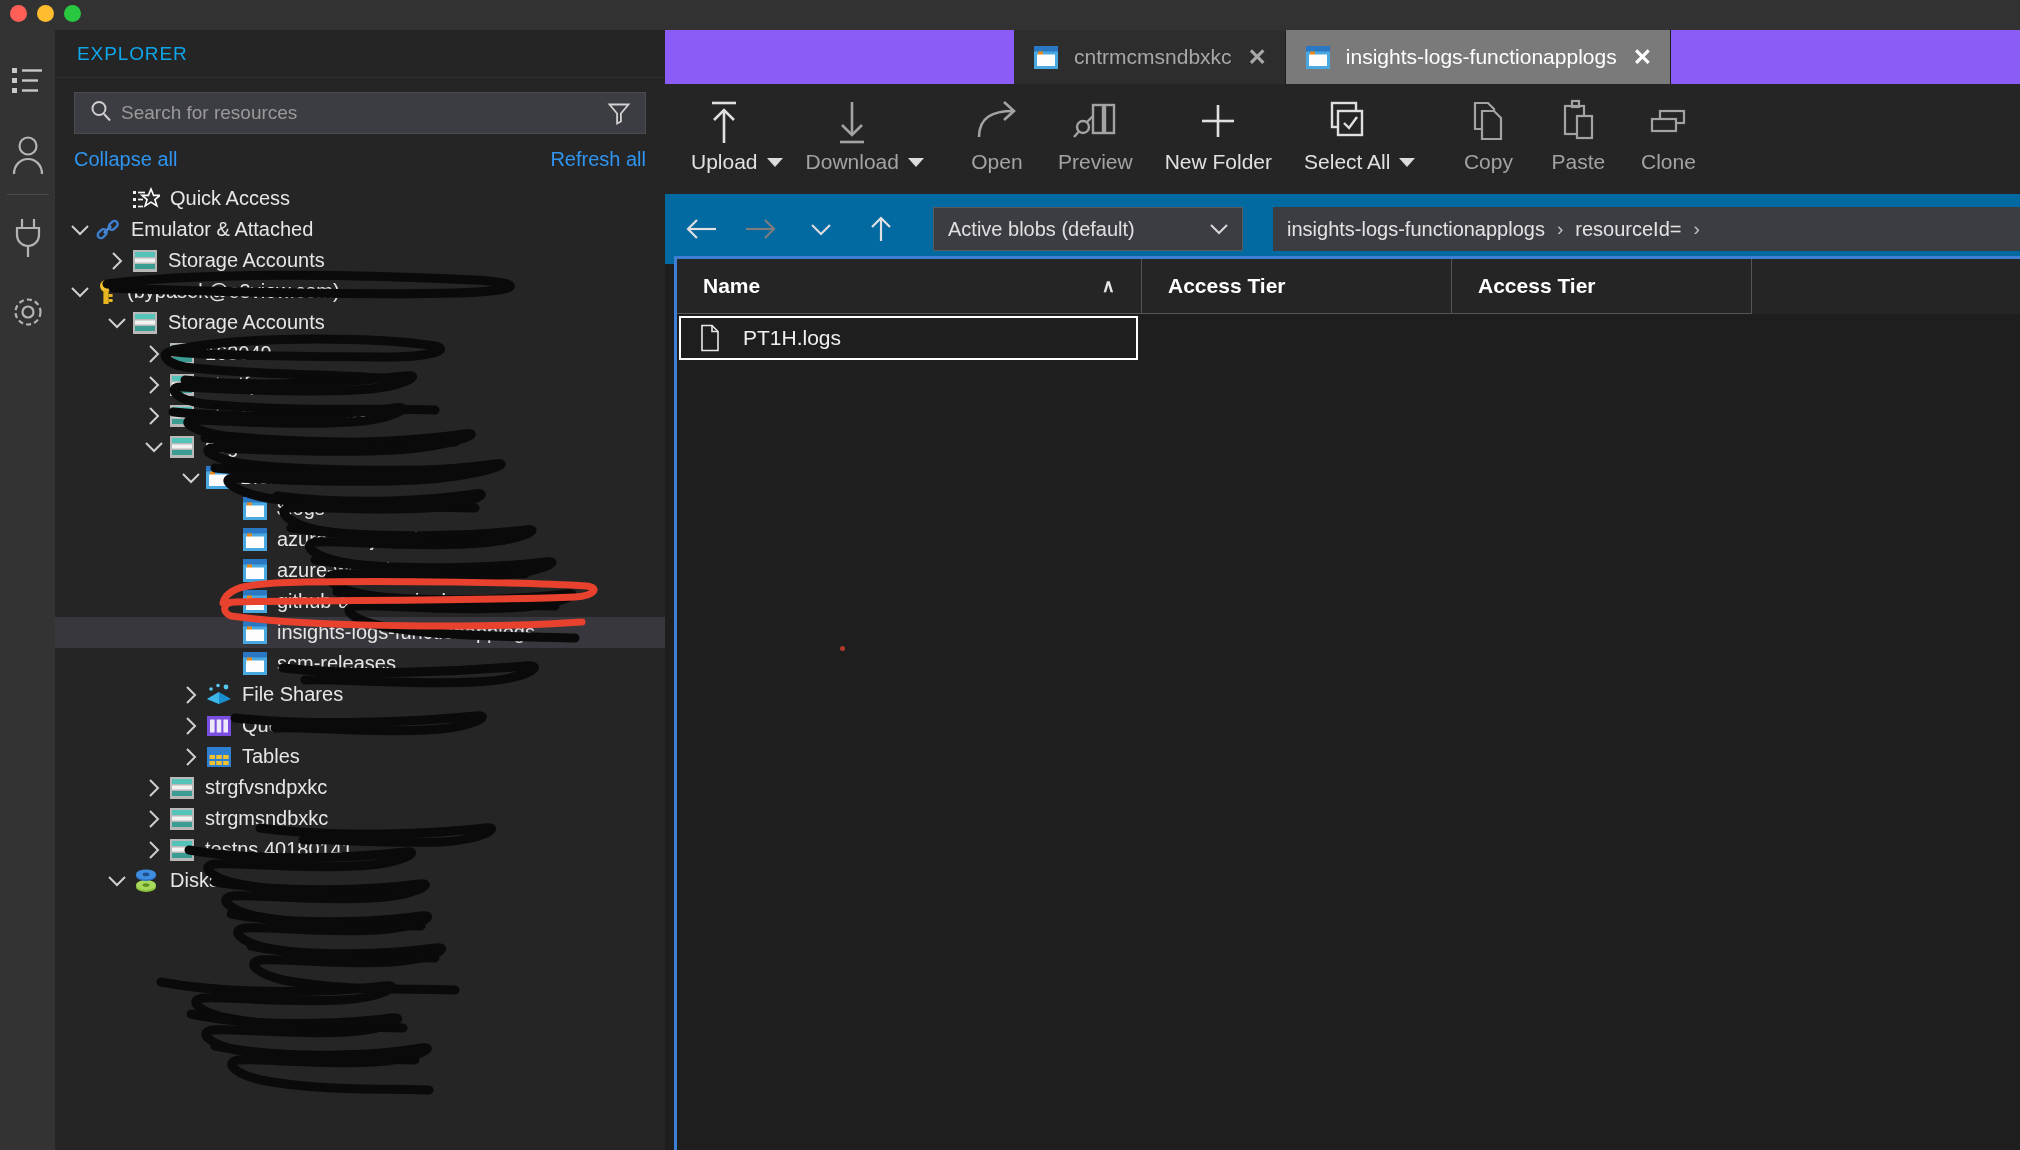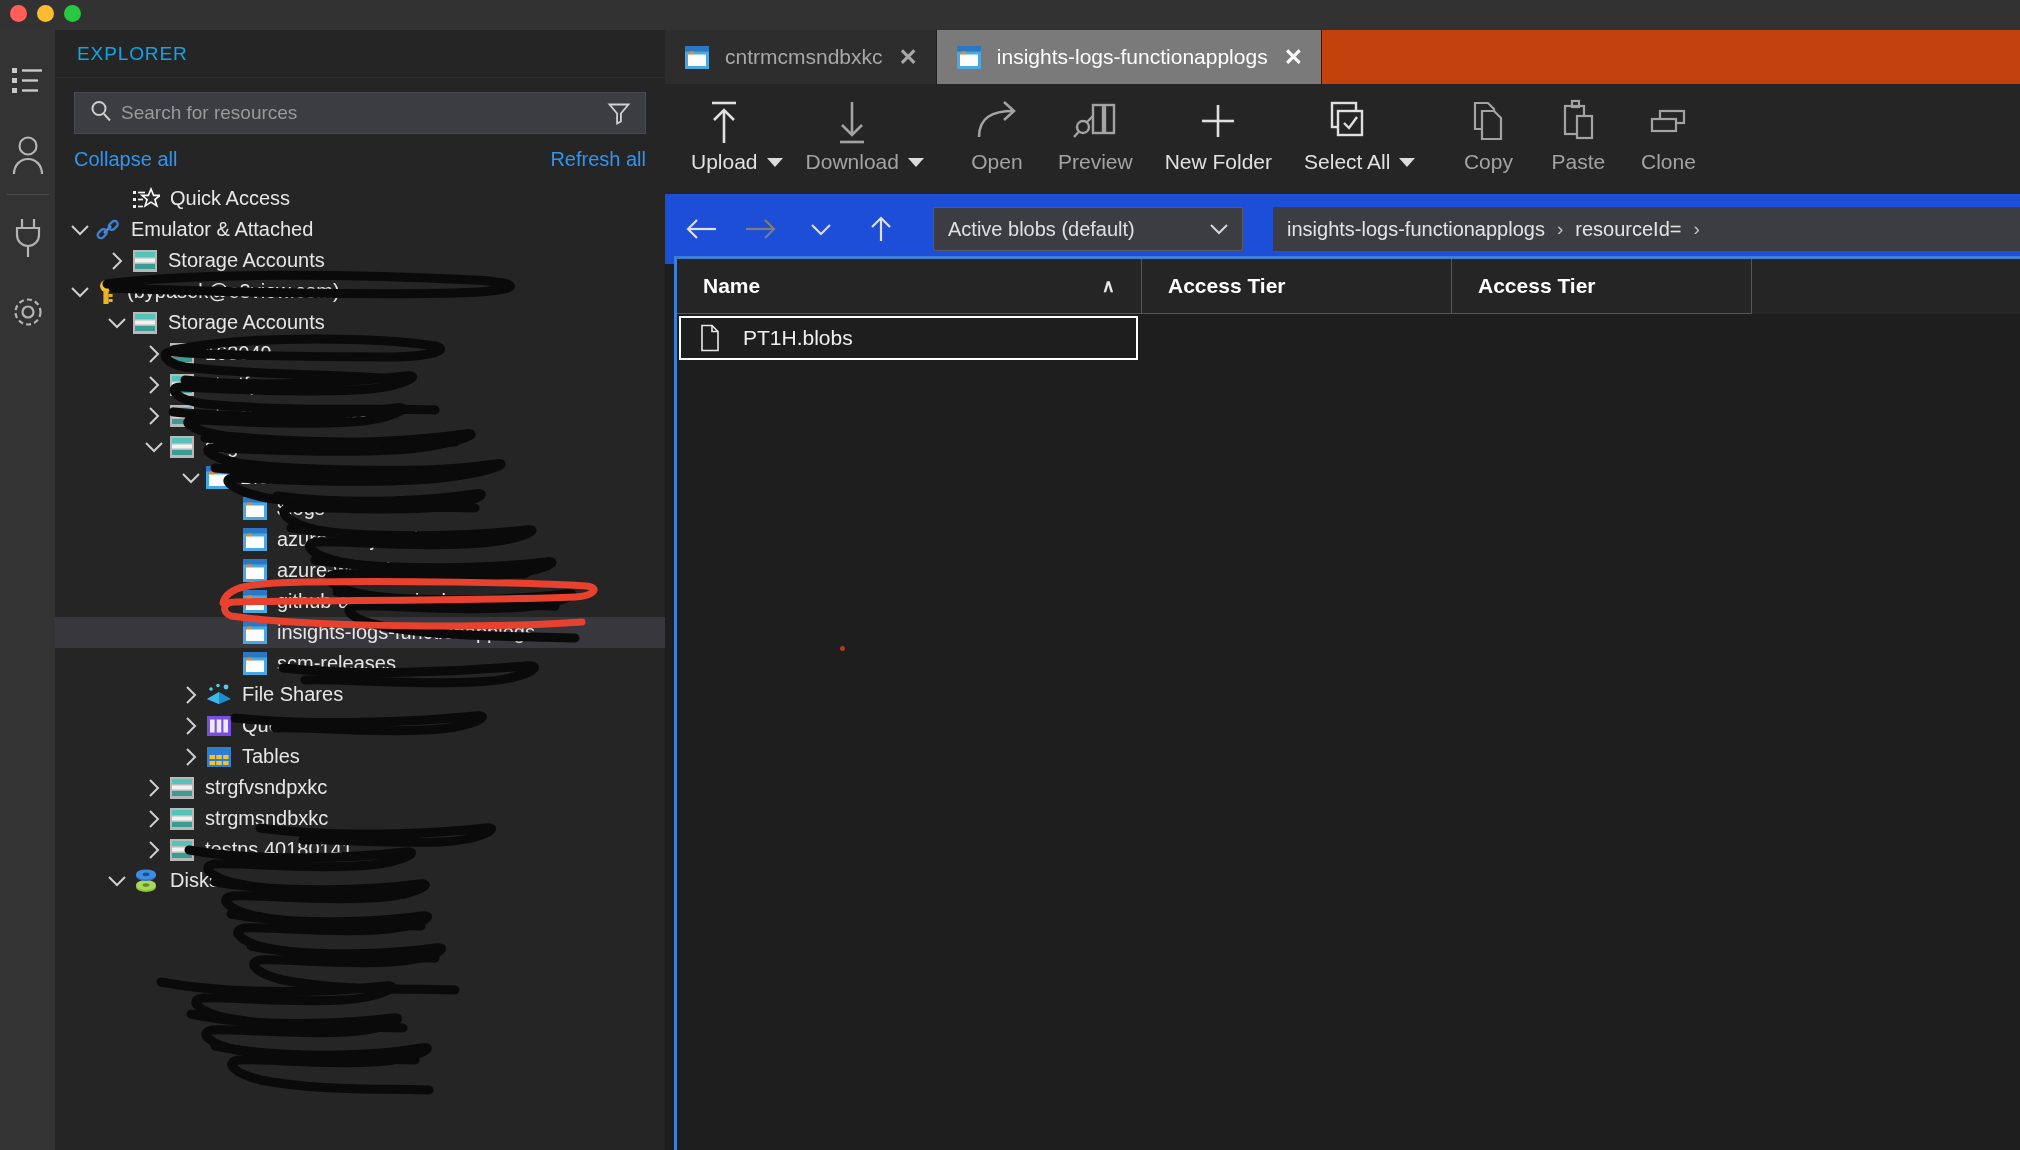--- a/index.html
+++ b/index.html
@@ -80,21 +80,21 @@
   .label { font-size:20px; }
 
   
   .scribble { position:absolute; pointer-events:none; }
 
   
   .redcircle { position:absolute; pointer-events:none; }
 
   
   .editor { position:absolute; left:665px; top:30px; width:1355px; height:1120px; background:#1e1e1e; }
-  .tabbar { height:54px; display:flex; background:#c2410c; }
+  .tabbar { height:54px; display:flex; background:#8b5cf6;justify-content:center; }
   .tab {
     display:flex; align-items:center; height:54px; padding:0 18px 0 20px;
     background:#2d2d2d; color:#a8a8a8; font-size:21px; gap:16px;
     border-right:1px solid #1e1e1e;
   }
   .tab.active { background:#7a7a7a; color:#ffffff; }
   .tab .tabicon { display:flex; }
   .tab .close { font-size:23px; font-weight:bold; line-height:1; }
 
   
@@ -107,21 +107,21 @@
     display:flex; flex-direction:column; align-items:center; justify-content:flex-start;
     padding:12px 16px 0 16px; color:#e0e0e0; min-width:90px; position:relative;
   }
   .tb-btn .tbi { height:52px; display:flex; align-items:center; justify-content:center; }
   .tb-btn .tbl { font-size:21px; margin-top:2px; white-space:nowrap; }
   .tb-btn.dim { color:#a3a3a3; }
   .tb-caret { display:flex; align-items:center; padding-top:46px; margin-left:-8px; margin-right:6px; color:#dcdcdc; }
   .tb-sep { width:1px; background:#454545; margin:14px 10px 18px 10px; }
 
   
-  .navbar { height:70px; display:flex; align-items:center; padding-left:14px; gap:16px; background:#1d4ed8; }
+  .navbar { height:70px; display:flex; align-items:center; padding-left:14px; gap:16px; background:#0369a1; }
   .nav-btn { width:44px; height:44px; display:flex; align-items:center; justify-content:center; color:#d8d8d8; }
   .nav-btn.dim { color:#7d7d7d; }
   .blob-select {
     margin-left:14px; height:44px; width:310px; background:#3c3c43;
     border:1px solid #5a5a62; color:#e0e0e0; font-size:20px;
     display:flex; align-items:center; justify-content:space-between; padding:0 12px 0 14px;
   }
   .breadcrumb {
     margin-left:14px; height:44px; flex:1; background:#3c3c43;
     display:flex; align-items:center; gap:12px; padding:0 14px;
@@ -862,18 +862,18 @@
         </div>
       <div class="gridbody" id="gridbody">
         <div class="reddot"></div>
       <div class="grow" style="top: 2px; width: 459px;">
             <span class="ico">
               <svg width="22" height="28" viewBox="0 0 22 28" fill="none" stroke="#e8e8e8" stroke-width="1.6">
         <path d="M3 1.5h10l6 6v19H3z"></path>
                 <polyline points="13,1.5 13,7.5 19,7.5"></polyline>
               </svg>
             </span>
-            <span>PT1H.blobs</span>
+            <span>PT1H.logs</span>
           </div>
         </div>
     </div>
   </div>
 </div>
 
 </body></html>

